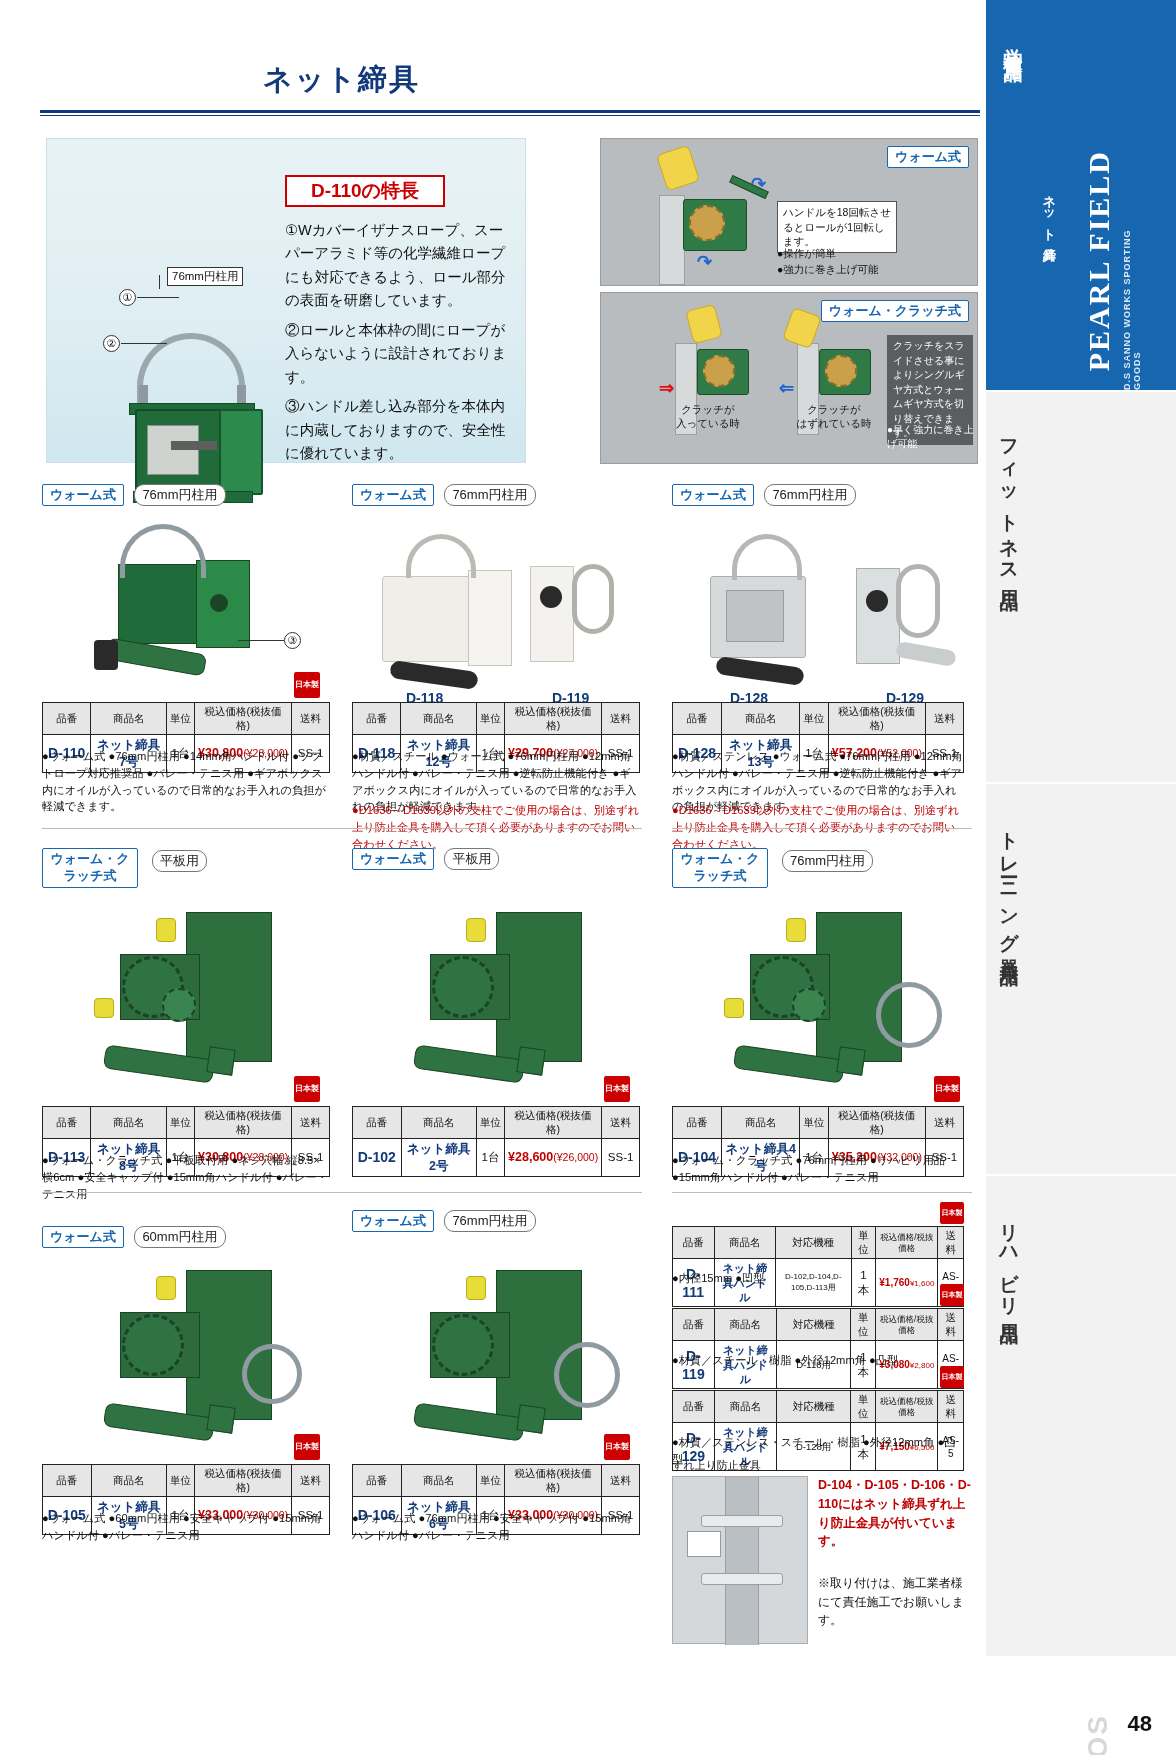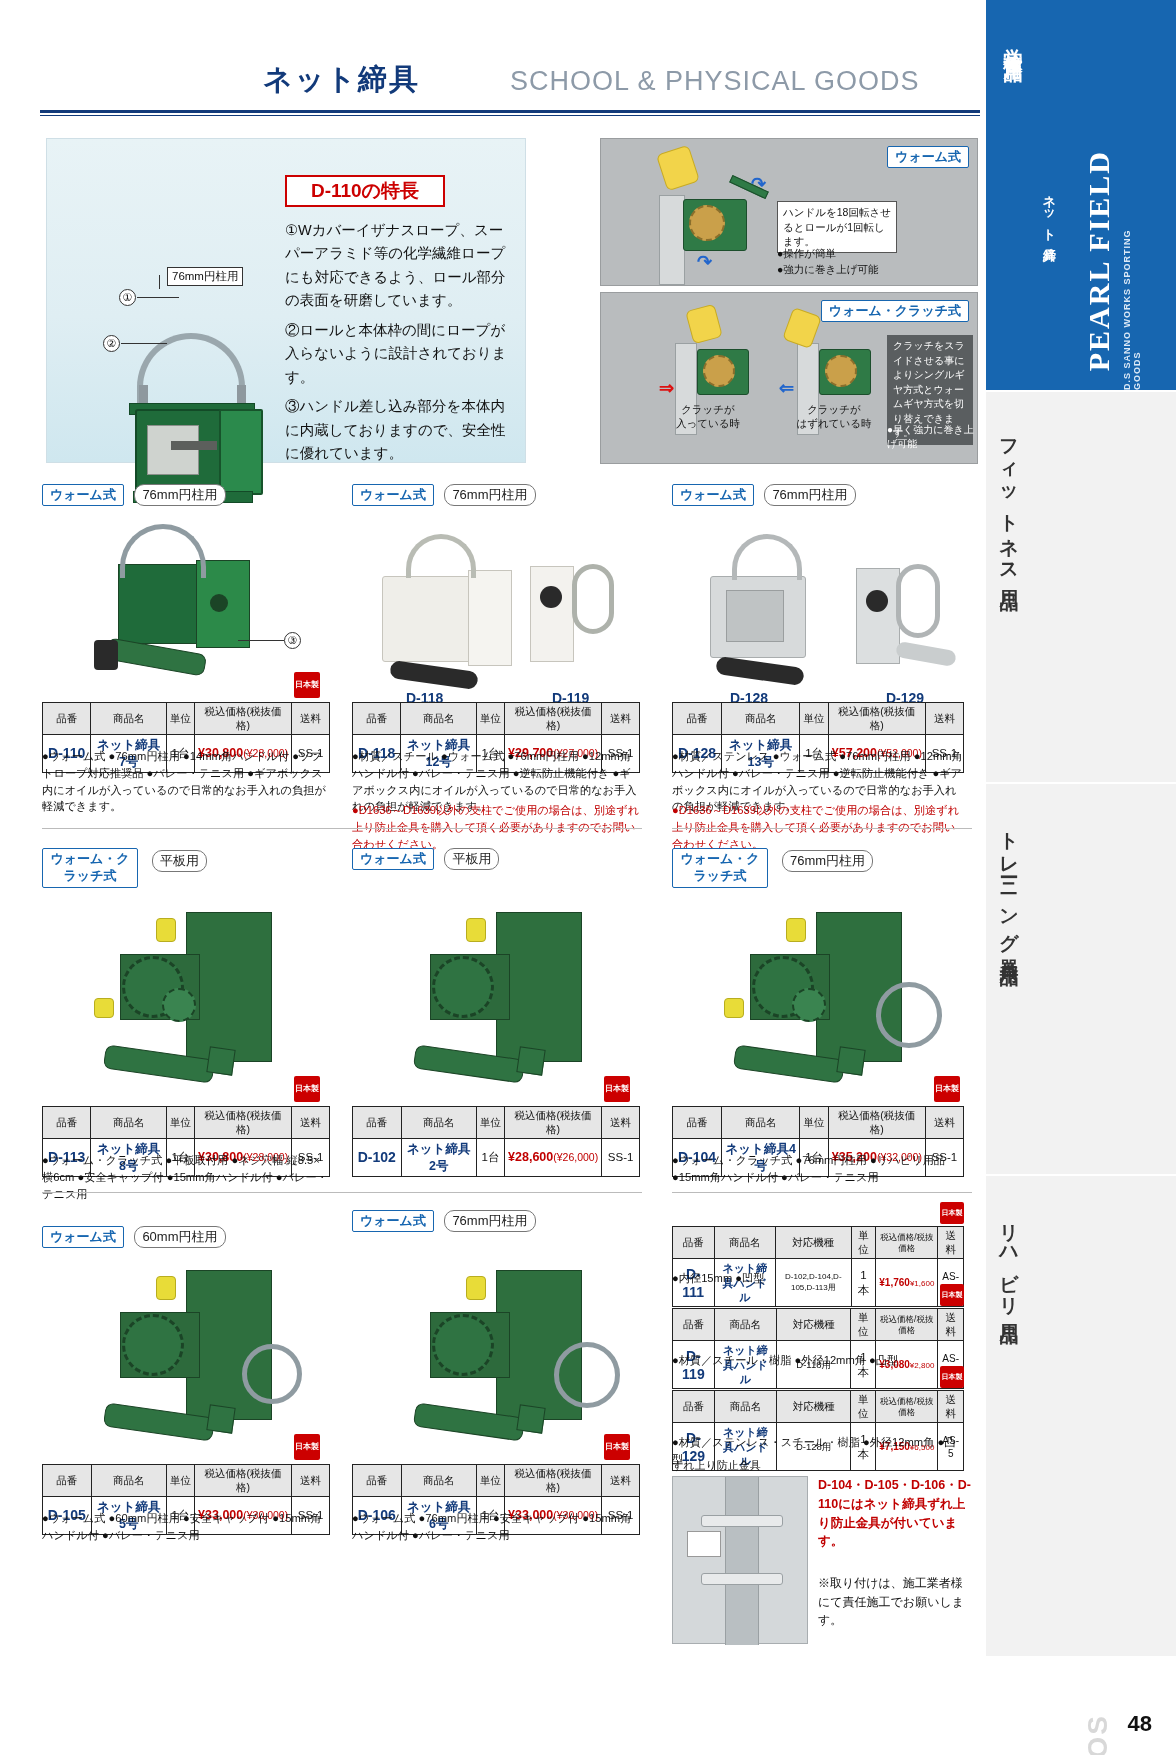--- a/index.html
+++ b/index.html
@@ -159,21 +159,20 @@
   .note-blk { font-size:12px; color:#111; line-height:1.55; }
   .photo-pole { position:absolute; background:#d4d8da; border:1px solid #a8adb0; }
 </style>
 </head>
 <body>
 
 <div class="page">
 
   <div class="header">
     <div class="header-title">ネット締具</div>
-    <div class="header-sub">SCHOOL &amp; PHYSICAL GOODS</div>
     <div class="header-rule"></div>
     <div class="header-rule2"></div>
   </div>
 
   <div class="sidebar">
     <div class="side-block side-b1">
       <div class="side-label">学校体育用品</div>
       <div class="side-label side-label2">ネット締具</div>
       <div class="brand brand-pf">PEARL FIELD</div>
       <div class="brand brand-pf-sub">D.S SANNO WORKS SPORTING GOODS</div>

